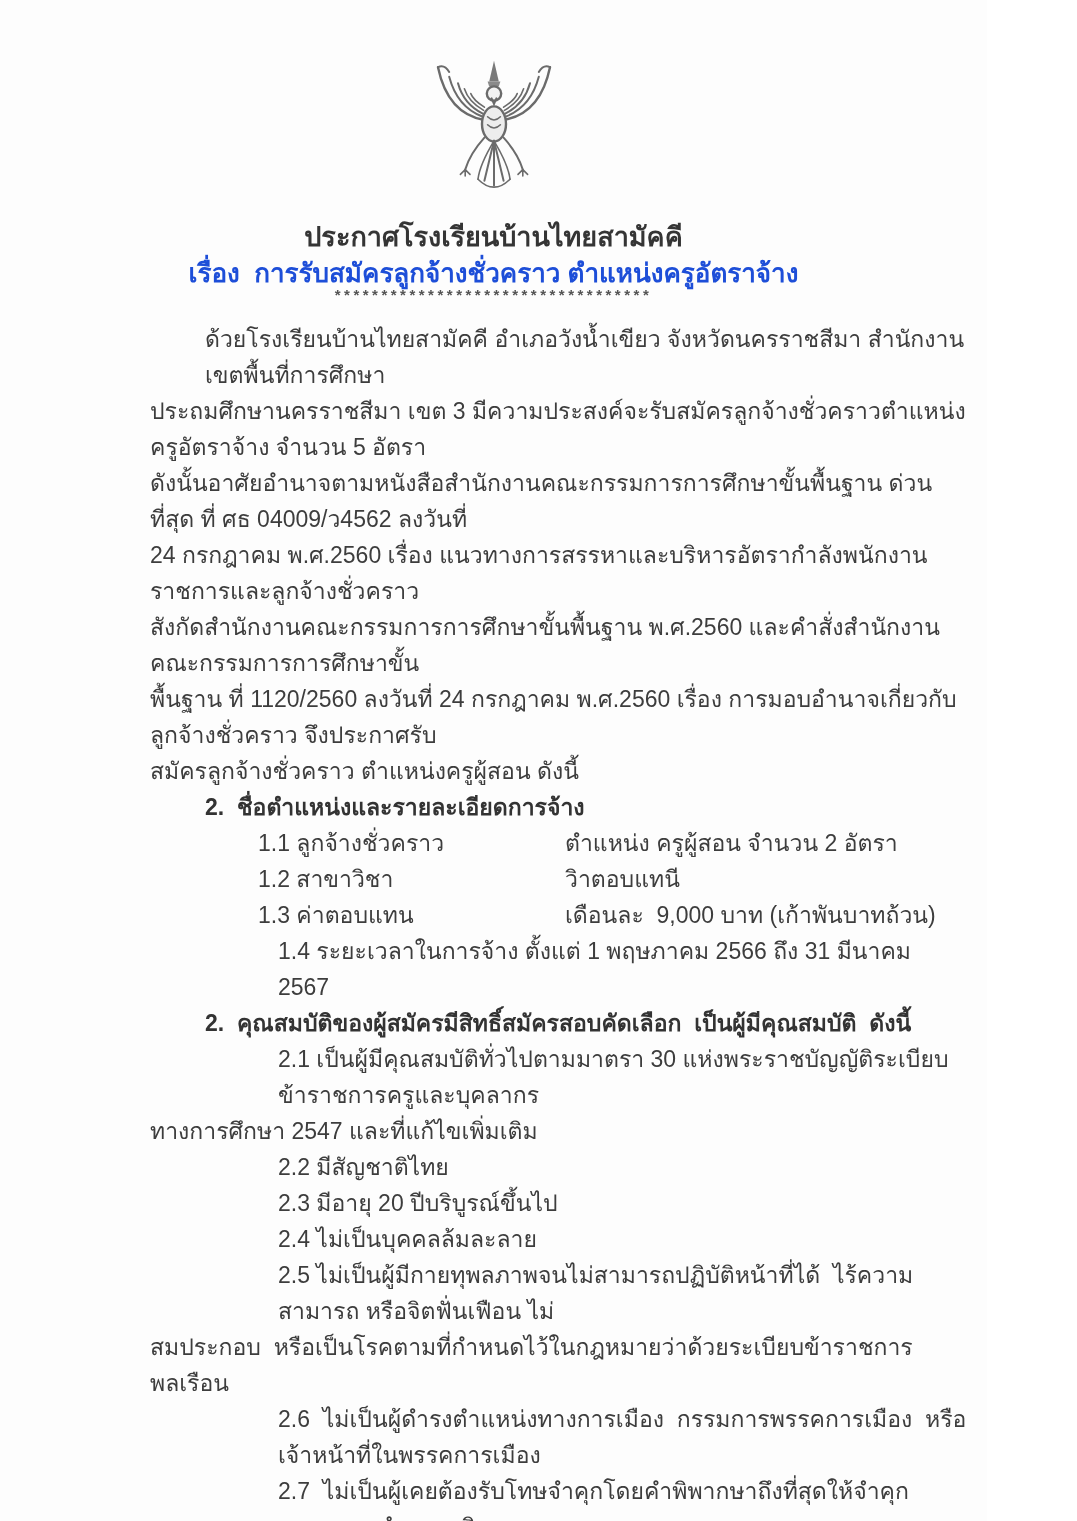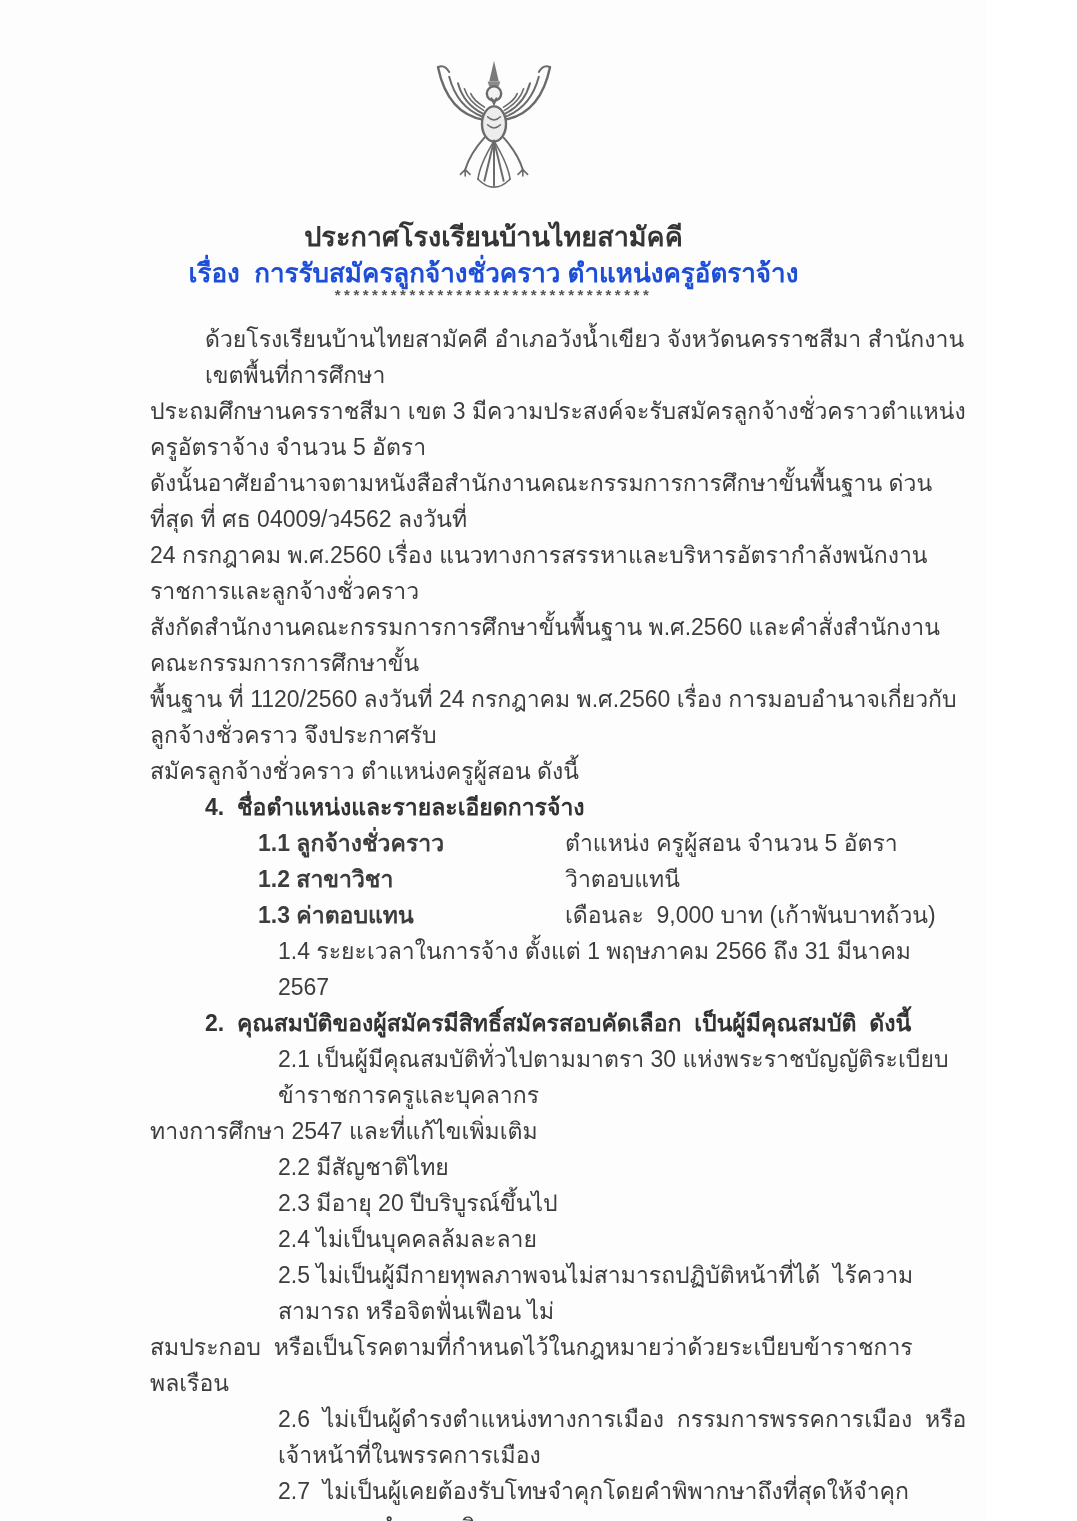--- a/index.html
+++ b/index.html
@@ -38,21 +38,21 @@
     width:838px;
     font-size:23px;
     line-height:36px;
     color:#3d3d3d;
   }
   .line{white-space:pre-wrap;margin-left:20px;}
   .ind-a{padding-left:55px;}   
   .ind-b{padding-left:128px;}  
   .bold{font-weight:bold;color:#333;}
   .row{display:flex;padding-left:128px;}
-  .row .cell-label{width:307px;flex:0 0 307px;white-space:pre-wrap;font-weight:bold;}
+  .row .cell-label{width:307px;flex:0 0 307px;white-space:pre-wrap;}
   .row .cell-value{flex:1;white-space:pre-wrap;}
 </style>
 </head>
 <body>
 
 <div class="page">
 
   <div class="emblem">
     <svg viewBox="0 0 200 190" xmlns="http://www.w3.org/2000/svg" fill="none" stroke="#6b6b6b" stroke-width="3" stroke-linecap="round">
 
@@ -101,24 +101,24 @@
   <div class="content">
 
     <div class="line ind-a">ด้วยโรงเรียนบ้านไทยสามัคคี อำเภอวังน้ำเขียว จังหวัดนครราชสีมา สำนักงานเขตพื้นที่การศึกษา</div>
     <div class="line">ประถมศึกษานครราชสีมา เขต 3 มีความประสงค์จะรับสมัครลูกจ้างชั่วคราวตำแหน่ง ครูอัตราจ้าง จำนวน 5 อัตรา</div>
     <div class="line">ดังนั้นอาศัยอำนาจตามหนังสือสำนักงานคณะกรรมการการศึกษาขั้นพื้นฐาน ด่วนที่สุด ที่ ศธ 04009/ว4562 ลงวันที่</div>
     <div class="line">24 กรกฎาคม พ.ศ.2560 เรื่อง แนวทางการสรรหาและบริหารอัตรากำลังพนักงานราชการและลูกจ้างชั่วคราว</div>
     <div class="line">สังกัดสำนักงานคณะกรรมการการศึกษาขั้นพื้นฐาน พ.ศ.2560 และคำสั่งสำนักงานคณะกรรมการการศึกษาขั้น</div>
     <div class="line">พื้นฐาน ที่ 1120/2560 ลงวันที่ 24 กรกฎาคม พ.ศ.2560 เรื่อง การมอบอำนาจเกี่ยวกับลูกจ้างชั่วคราว จึงประกาศรับ</div>
     <div class="line">สมัครลูกจ้างชั่วคราว ตำแหน่งครูผู้สอน ดังนี้</div>
 
-    <div class="line ind-a bold">4.  ชื่อตำแหน่งและรายละเอียดการจ้าง</div>
+    <div class="line ind-a bold">2.  ชื่อตำแหน่งและรายละเอียดการจ้าง</div>
     <div class="row">
       <div class="cell-label">1.1 ลูกจ้างชั่วคราว</div>
-      <div class="cell-value">ตำแหน่ง ครูผู้สอน จำนวน 5 อัตรา</div>
+      <div class="cell-value">ตำแหน่ง ครูผู้สอน จำนวน 2 อัตรา</div>
     </div>
     <div class="row">
       <div class="cell-label">1.2 สาขาวิชา</div>
       <div class="cell-value">วิาตอบแทนี</div>
     </div>
     <div class="row">
       <div class="cell-label">1.3 ค่าตอบแทน</div>
       <div class="cell-value">เดือนละ  9,000 บาท (เก้าพันบาทถ้วน)</div>
     </div>
     <div class="line ind-b">1.4 ระยะเวลาในการจ้าง ตั้งแต่ 1 พฤษภาคม 2566 ถึง 31 มีนาคม 2567</div>

